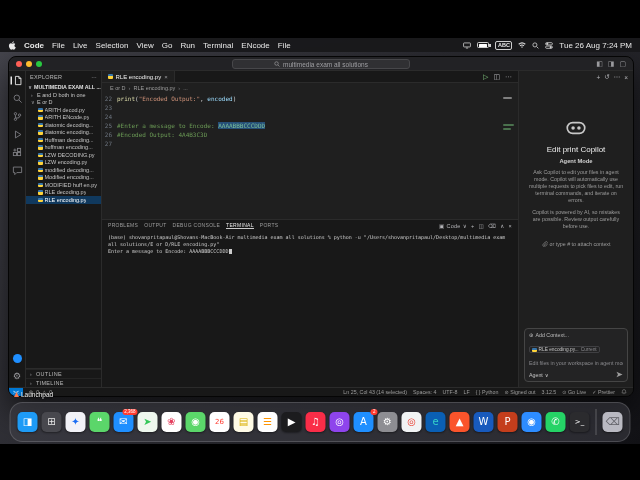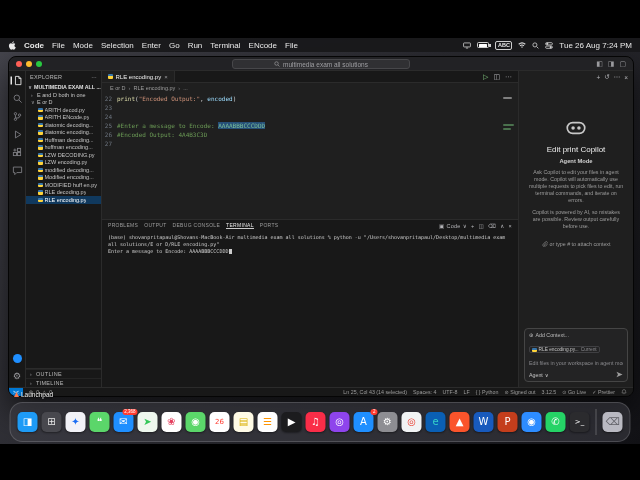--- a/index.html
+++ b/index.html
@@ -141,23 +141,23 @@
 
   <div class="menubar">
     <span class="mb-ic">
       <svg width="8" height="9" viewBox="0 0 15 16">
           <path fill="#e8e8e8" d="M12.1 8.3c0-2 1.6-2.9 1.7-3-.9-1.3-2.3-1.5-2.8-1.5-1.2-.1-2.3.7-2.9.7-.6 0-1.5-.7-2.5-.7-1.3 0-2.5.8-3.2 2-1.4 2.4-.4 6 1 8 .7 1 1.5 2.1 2.5 2 1-.1 1.4-.6 2.6-.6s1.6.6 2.6.6c1.1 0 1.8-1 2.4-2 .8-1.1 1.1-2.2 1.1-2.3-.1 0-2.5-.9-2.5-3.2zM10.2 2.6c.5-.7.9-1.6.8-2.5-.8 0-1.8.5-2.3 1.2-.5.6-1 1.6-.8 2.5.9.1 1.8-.5 2.3-1.2z"></path>
         </svg>
     </span>
     <span class="app-name">Code</span>
     <span style="display:flex;gap:8px;">
         <span class="menu-item">File</span>
-        <span class="menu-item">Mode</span>
+        <span class="menu-item">Live</span>
         <span class="menu-item">Selection</span>
-        <span class="menu-item">Enter</span>
+        <span class="menu-item">View</span>
         <span class="menu-item">Go</span>
         <span class="menu-item">Run</span>
         <span class="menu-item">Terminal</span>
         <span class="menu-item">ENcode</span>
         <span class="menu-item">File</span>
       </span>
     <span class="mb-right">
       <span class="mb-ic">
         <svg class="lineic" width="8" height="7" viewBox="0 0 14 11">
             <rect x="1" y="1" width="12" height="7" rx="1"></rect>

